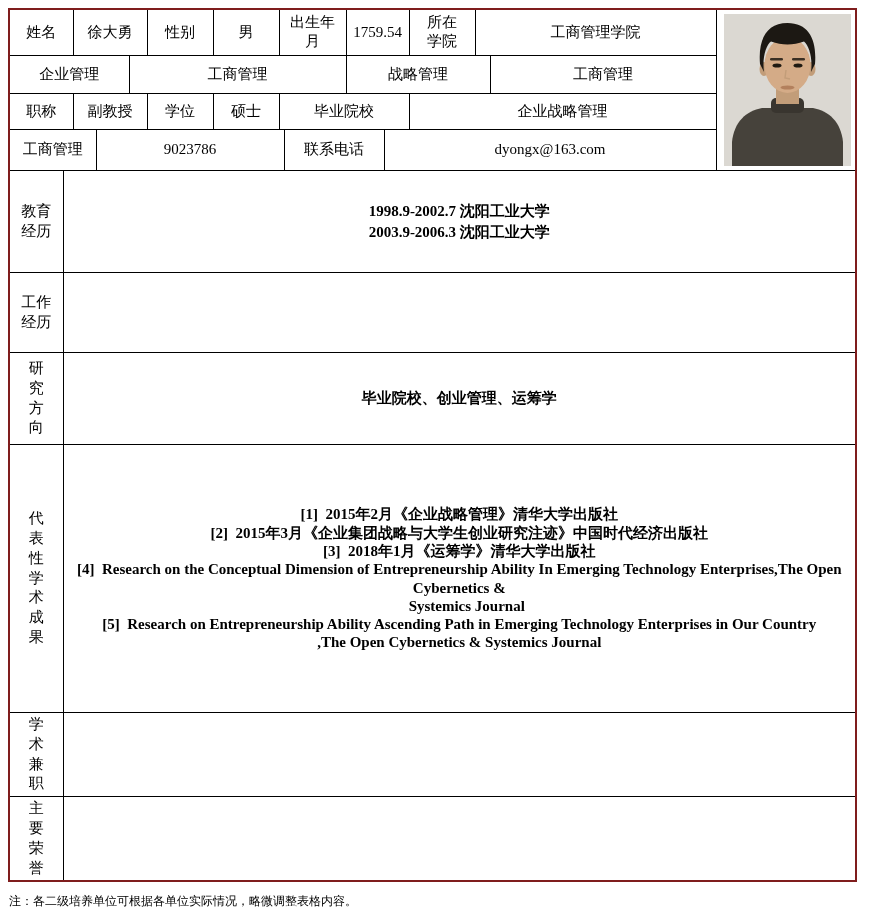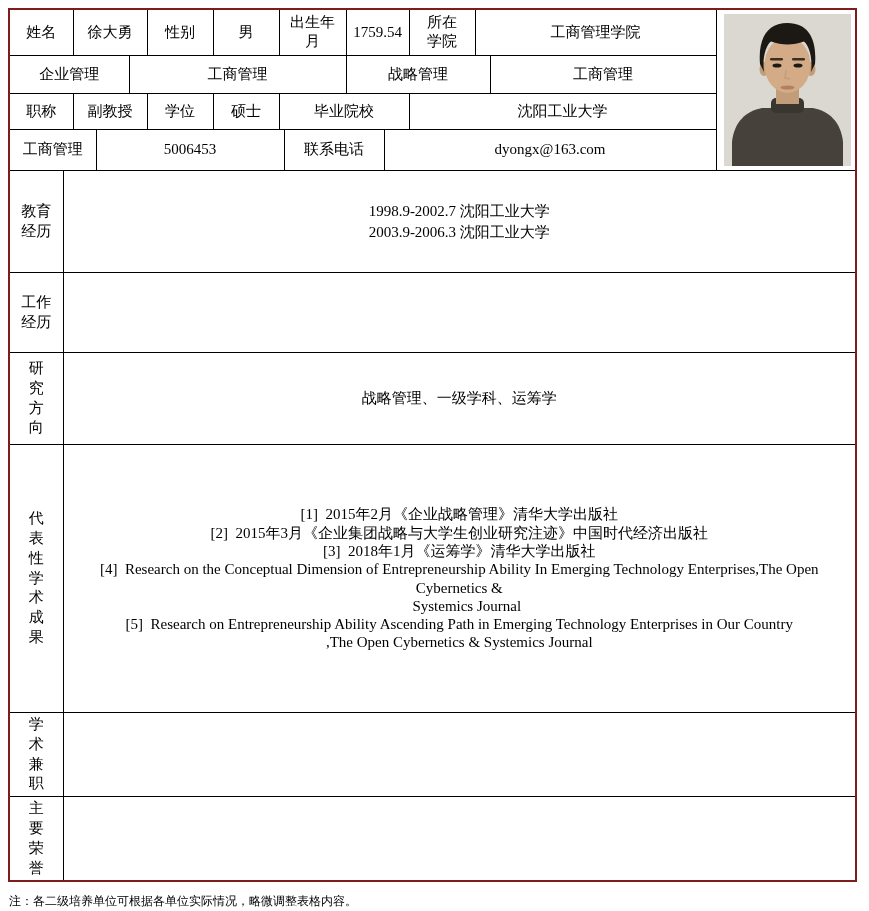--- a/index.html
+++ b/index.html
@@ -23,20 +23,21 @@
     padding:2px 3px;
     overflow:hidden;
     background:#fff;
   }
   .wrap{white-space:pre-wrap;}
   .vlabel{line-height:1.32;font-size:15px;}
   .section-content{
     text-align:left;
     padding-left:8px;
     padding-right:8px;
+    font-weight:bold;
   }
   .edu-content{font-size:14.5px;line-height:1.35;}
   .research-content{font-size:14.5px;}
   .pub-content{
     vertical-align:top;
     font-size:13.5px;
     line-height:1.22;
     padding-top:9px;
     text-align:left;
   }
@@ -113,26 +114,26 @@
       <td colspan="4">战略管理</td>
       <td>工商管理</td>
     </tr>
 
     <tr class="r3">
       <td colspan="2">职称</td>
       <td colspan="3">副教授</td>
       <td>学位</td>
       <td>硕士</td>
       <td colspan="4">毕业院校</td>
-      <td colspan="3">沈阳工业大学</td>
+      <td colspan="3">企业战略管理</td>
     </tr>
 
     <tr class="r4">
       <td colspan="3">工商管理</td>
-      <td colspan="5">5006453</td>
+      <td colspan="5">9023786</td>
       <td colspan="2">联系电话</td>
       <td colspan="4">dyongx@163.com</td>
     </tr>
 
     <tr class="r-edu">
       <td class="vlabel wrap">教育
 经历</td>
       <td colspan="14" class="section-content edu-content wrap">1998.9-2002.7 沈阳工业大学
 2003.9-2006.3 沈阳工业大学</td>
     </tr>
@@ -141,21 +142,21 @@
       <td class="vlabel wrap">工作
 经历</td>
       <td colspan="14" class="section-content edu-content wrap"></td>
     </tr>
 
     <tr class="r-res">
       <td class="vlabel wrap">研
 究
 方
 向</td>
-      <td colspan="14" class="section-content research-content">战略管理、一级学科、运筹学</td>
+      <td colspan="14" class="section-content research-content">毕业院校、创业管理、运筹学</td>
     </tr>
 
     <tr class="r-pub">
       <td class="vlabel wrap">代
 表
 性
 学
 术
 成
 果</td>

